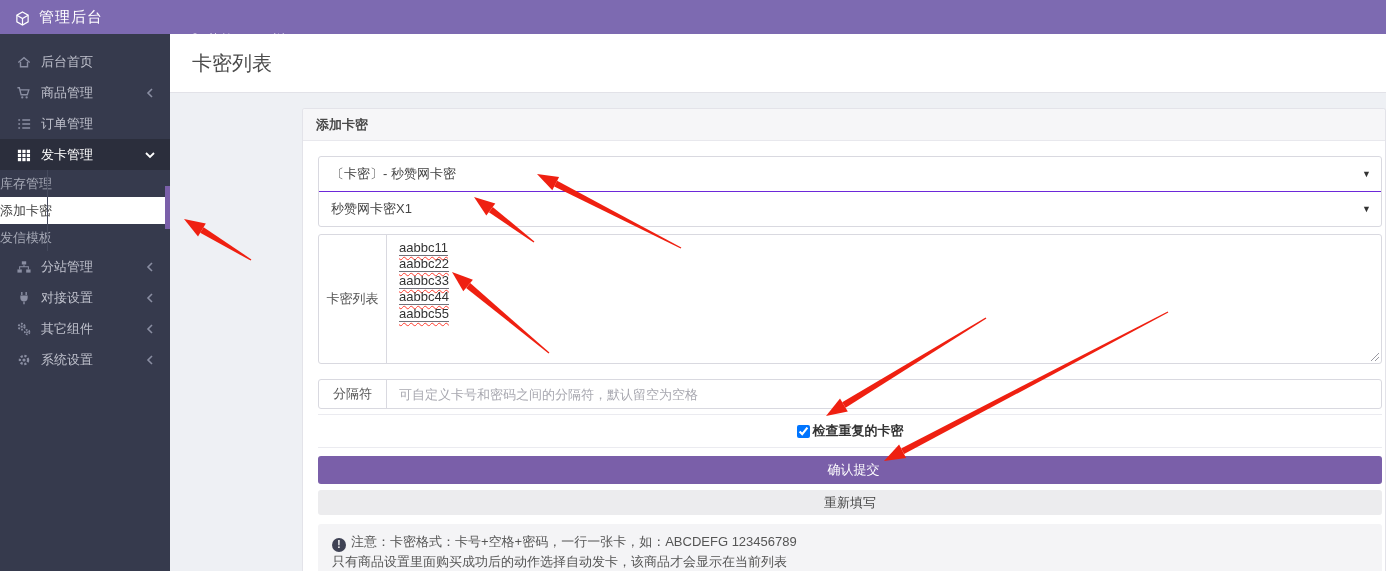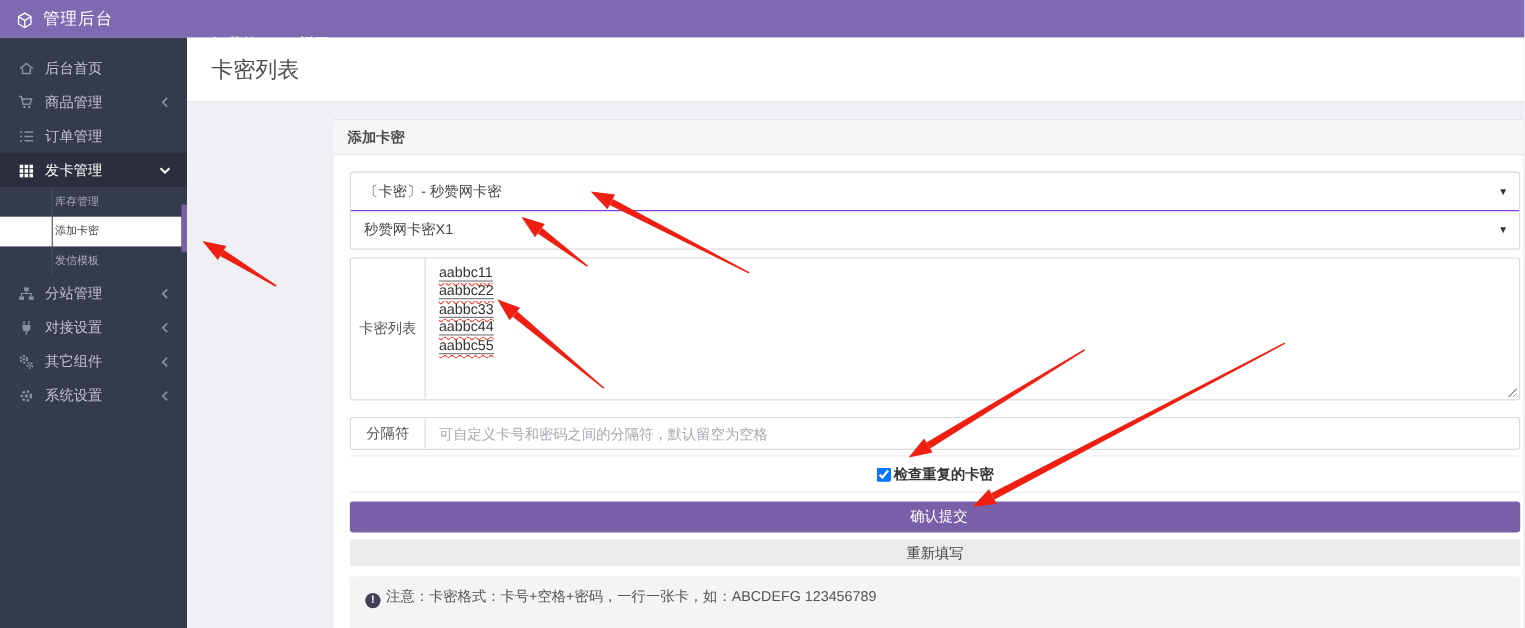--- a/index.html
+++ b/index.html
@@ -17,21 +17,21 @@
   .top-item{display:flex;align-items:center;gap:5px;font-size:13px;cursor:pointer;}
   
   .sidebar{position:absolute;top:34px;left:0;width:170px;bottom:0;background:#363a4d;
     padding-top:12px;box-sizing:border-box;z-index:5;}
   .side-item{height:31px;display:flex;align-items:center;padding:0 13px 0 16px;
     color:#bfc1cc;font-size:13px;cursor:pointer;}
   .side-item .lbl{flex:1;margin-left:10px;}
   .side-item.active{background:#2b2e3c;color:#fff;}
   .submenu{position:relative;}
   .submenu::before{content:"";position:absolute;left:47px;top:0;bottom:0;width:1px;background:#454a5d;}
-  .sub-item{height:27px;line-height:27px;padding-left:50px;color:#a6a9b6;font-size:10px;cursor:pointer;}
+  .sub-item{height:27px;line-height:27px;color:#a6a9b6;font-size:13px;cursor:pointer;}
   .sub-item.selected{background:#fff;color:#444;width:165px;box-sizing:border-box;}
   .accent-bar{position:absolute;right:0;top:152px;width:5px;height:43px;background:#7a5fa9;z-index:3;}
   .icon{display:inline-flex;align-items:center;justify-content:center;width:15px;}
   
   .main{position:absolute;left:170px;top:34px;right:0;bottom:0;}
   .page-header{height:58px;background:#fff;border-bottom:1px solid #e2e2e8;}
   .page-title{font-size:20px;color:#4c4c4c;padding:16px 0 0 22px;}
   .content{position:absolute;top:59px;left:0;right:0;bottom:0;background:#eef0f4;}
   .panel{position:absolute;left:132px;top:15px;right:0;bottom:-4px;background:#fff;
     border:1px solid #e3e3e9;border-bottom:none;border-radius:3px 3px 0 0;overflow:hidden;}
@@ -285,20 +285,21 @@
           <span class="checkbox-label">检查重复的卡密</span>
         </div>
 
         <button class="btn btn-submit">确认提交</button>
         <button class="btn btn-reset">重新填写</button>
 
         <div class="note">
           <div>
             <span class="note-icon">!</span><span>注意：卡密格式：卡号+空格+密码，一行一张卡，如：ABCDEFG 123456789</span>
           </div>
+          <div>只有商品设置里面购买成功后的动作选择自动发卡，该商品才会显示在当前列表</div>
         </div>
 
       </div>
     </div>
   </div>
 </div>
 
 <svg id="arrows" viewBox="0 0 1386 571">
     <polygon points="184.0,219.0 205.8,223.6 198.0,236.4" fill="#ef2011"></polygon>
     <polygon points="251.4,259.4 203.6,227.2 200.2,232.7 250.6,260.6" fill="#ef2011"></polygon>

